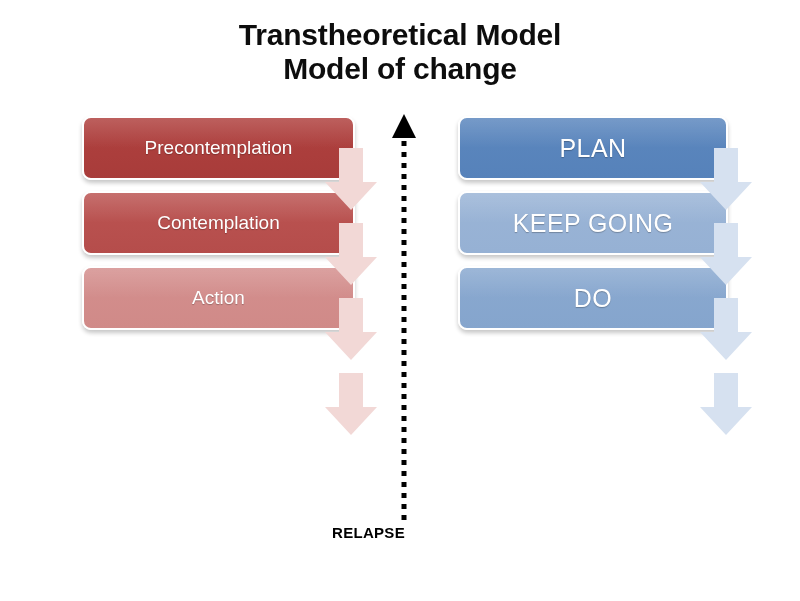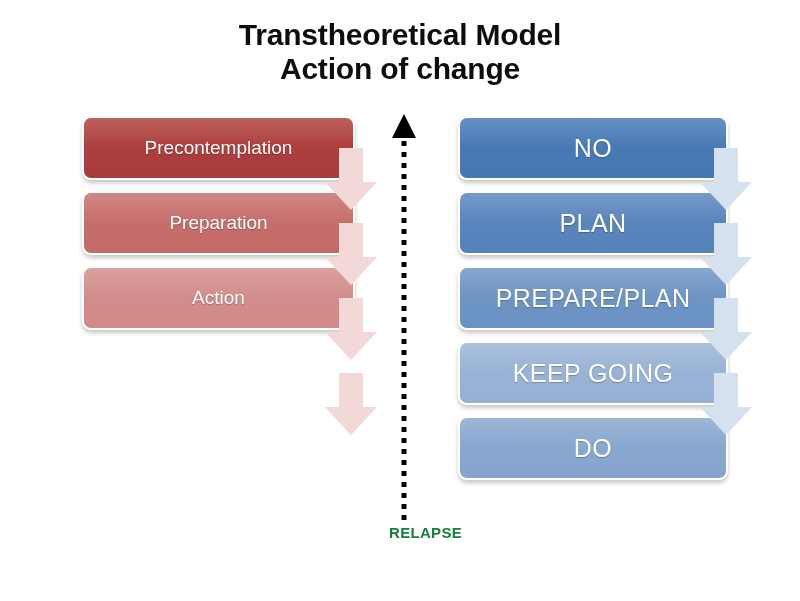--- a/index.html
+++ b/index.html
@@ -90,58 +90,52 @@
     top: 114px;
     width: 30px;
     height: 406px;
     z-index: 4;
   }
   .relapse-arrow svg { display: block; width: 100%; height: 100%; }
 
   .relapse-label {
     position: absolute;
     top: 524px;
-    left: 312px;
+    left: 332px;
     width: 150px;
-    text-align: right;
+    text-align: left;
     font-size: 15px;
     font-weight: bold;
-    color: #15803d;
+    color: #000000;
     letter-spacing: 0.3px;
   }
 </style>
 </head>
 <body>
 
 <div class="title">
   <span class="title-line">Transtheoretical Model</span>
-  <span class="title-line">Action of change</span>
+  <span class="title-line">Model of change</span>
 </div>
 
 <div class="col col-left">
   <div class="box" style="background: linear-gradient(rgb(176, 65, 63), rgb(168, 60, 58));">
     <span class="lbl">Precontemplation</span>
   </div>
-  <div class="box" style="background: linear-gradient(rgb(201, 112, 110), rgb(196, 106, 104));">
-    <span class="lbl">Preparation</span>
+  <div class="box" style="background: linear-gradient(rgb(187, 84, 82), rgb(181, 77, 75));">
+    <span class="lbl">Contemplation</span>
   </div>
   <div class="box" style="background: linear-gradient(rgb(212, 143, 142), rgb(208, 138, 136));">
     <span class="lbl">Action</span>
   </div>
 </div>
 
 <div class="col col-right">
-  <div class="box" style="background: linear-gradient(rgb(74, 124, 184), rgb(70, 119, 179));">
-    <span class="lbl">NO</span>
-  </div>
   <div class="box" style="background: linear-gradient(rgb(92, 135, 190), rgb(86, 130, 186));">
     <span class="lbl">PLAN</span>
-  </div>
-  <div class="box" style="background: linear-gradient(rgb(111, 150, 198), rgb(106, 146, 194));">
-    <span class="lbl">PREPARE/PLAN</span>
   </div>
   <div class="box" style="background: linear-gradient(rgb(154, 180, 214), rgb(150, 177, 212));">
     <span class="lbl">KEEP GOING</span>
   </div>
   <div class="box" style="background: linear-gradient(rgb(138, 169, 208), rgb(133, 165, 205));">
     <span class="lbl">DO</span>
   </div>
 </div>
 
 <div id="arrow-layer">

